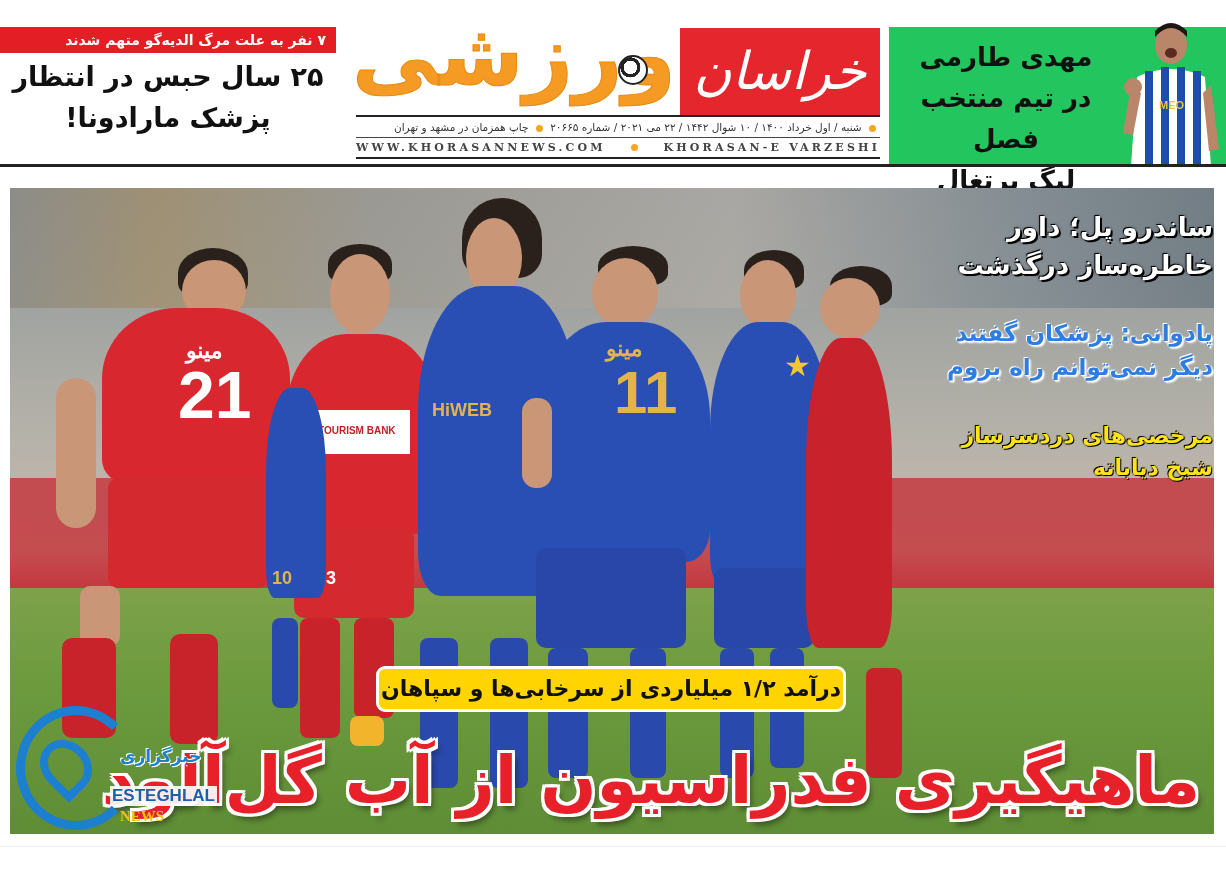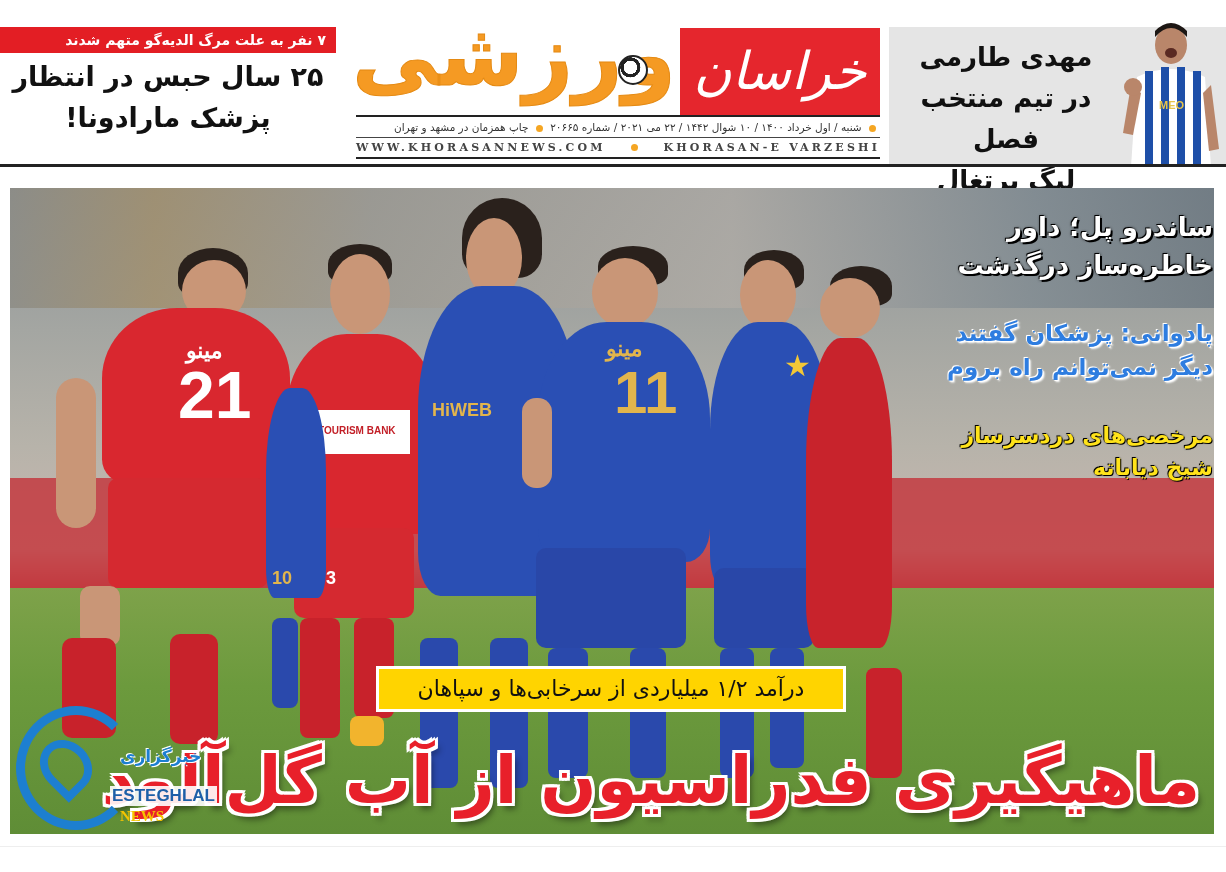--- a/index.html
+++ b/index.html
@@ -26,21 +26,21 @@
     background: radial-gradient(circle at 40% 40%, #fff 0 30%, #222 31% 45%, #fff 46%); border: 2px solid #222; }
   .logo .rule1 { position: absolute; left: 4px; top: 115px; width: 524px; height: 2px; background: #222; }
   .logo .dateline { position: absolute; left: 4px; top: 118px; width: 524px; height: 18px; direction: rtl;
     font-size: 10.5px; color: #333; line-height: 18px; white-space: nowrap; overflow: hidden; }
   .logo .dot { display: inline-block; width: 7px; height: 7px; border-radius: 50%; background: #f5a623; margin: 0 4px; vertical-align: middle; }
   .logo .rule2 { position: absolute; left: 4px; top: 137px; width: 524px; height: 1px; background: #444; }
   .logo .urlline { position: absolute; left: 4px; top: 139px; width: 524px; height: 30px; font-family: "DejaVu Serif", serif;
     font-weight: bold; font-size: 11px; letter-spacing: 3.2px; color: #444; line-height: 18px; white-space: nowrap; display: flex; justify-content: space-between; }
   .logo .rule3 { position: absolute; left: 4px; top: 157px; width: 524px; height: 2px; background: #222; }
 
-  .right-teaser { position: absolute; left: 889px; top: 27px; width: 337px; height: 140px; background: #e5e5e5; }
+  .right-teaser { position: absolute; left: 889px; top: 27px; width: 337px; height: 140px; background: #22c55e; }
   .right-teaser .headline { position: absolute; left: 6px; top: 10px; width: 222px; color: #111; font-weight: bold;
     font-size: 26px; line-height: 41px; text-align: center; direction: rtl; }
   .right-teaser .player { position: absolute; left: 234px; top: -14px; width: 96px; height: 154px; }
 
   .top-rule { position: absolute; left: 0; top: 164px; width: 1226px; height: 3px; background: #222; }
 
   
   .hero { position: absolute; left: 10px; top: 188px; width: 1204px; height: 646px; overflow: hidden;
     background: linear-gradient(180deg, #8d9397 0%, #a4a6a2 22%, #b7b3aa 40%, #c9b8b0 56%, #c23a40 62%, #b73036 73%, #6e9240 78%, #6b953e 100%); }
   .hero .stand-blur { position: absolute; left: 0; top: 0; width: 1204px; height: 120px;
@@ -63,21 +63,21 @@
 
   
   .side { position: absolute; right: 1px; direction: rtl; text-align: right; font-weight: bold; }
   .side .l { display: block; }
   .side-1 { top: 20px; font-size: 26px; line-height: 38px; color: #fff; text-shadow: 0 0 3px #000, 2px 2px 0 #000, -1px -1px 0 #000; }
   .side-2 { top: 128px; font-size: 23px; line-height: 34px; color: #2e7de0; text-shadow: 0 0 2px #fff, 1px 1px 0 #fff, -1px -1px 0 #fff, 2px 2px 2px #fff; }
   .side-3 { top: 232px; font-size: 22px; line-height: 32px; color: #ffe31a; text-shadow: 0 0 2px #000, 1px 1px 0 #000, -1px -1px 0 #000; }
   .side-4 { top: 330px; font-size: 25px; line-height: 36px; color: #fff; text-shadow: 0 0 3px #000, 2px 2px 0 #000, -1px -1px 0 #000; }
 
   .subhead { position: absolute; left: 366px; top: 478px; width: 470px; height: 46px; background: #ffd400;
-    border: 3px solid #fff; border-radius: 0; direction: rtl; text-align: center; font-weight: normal;
+    border: 3px solid #fff; border-radius: 9px; direction: rtl; text-align: center; font-weight: bold;
     font-size: 22px; line-height: 40px; color: #111; white-space: nowrap; }
 
   .main-headline { position: absolute; left: 150px; top: 545px; width: 1040px; height: 96px; direction: rtl;
     text-align: right; font-weight: bold; font-size: 66px; line-height: 96px; color: #e8202a; white-space: nowrap;
     letter-spacing: -1px;
     text-shadow: 3px 0 0 #fff, -3px 0 0 #fff, 0 3px 0 #fff, 0 -3px 0 #fff, 3px 3px 0 #fff, -3px -3px 0 #fff, 3px -3px 0 #fff, -3px 3px 0 #fff, 4px 6px 6px rgba(0,0,0,.45); }
 
   
   .watermark { position: absolute; left: 16px; top: 706px; width: 210px; height: 136px; }
   .watermark .globe { position: absolute; left: 0; top: 0; width: 120px; height: 124px; border-radius: 50%;

